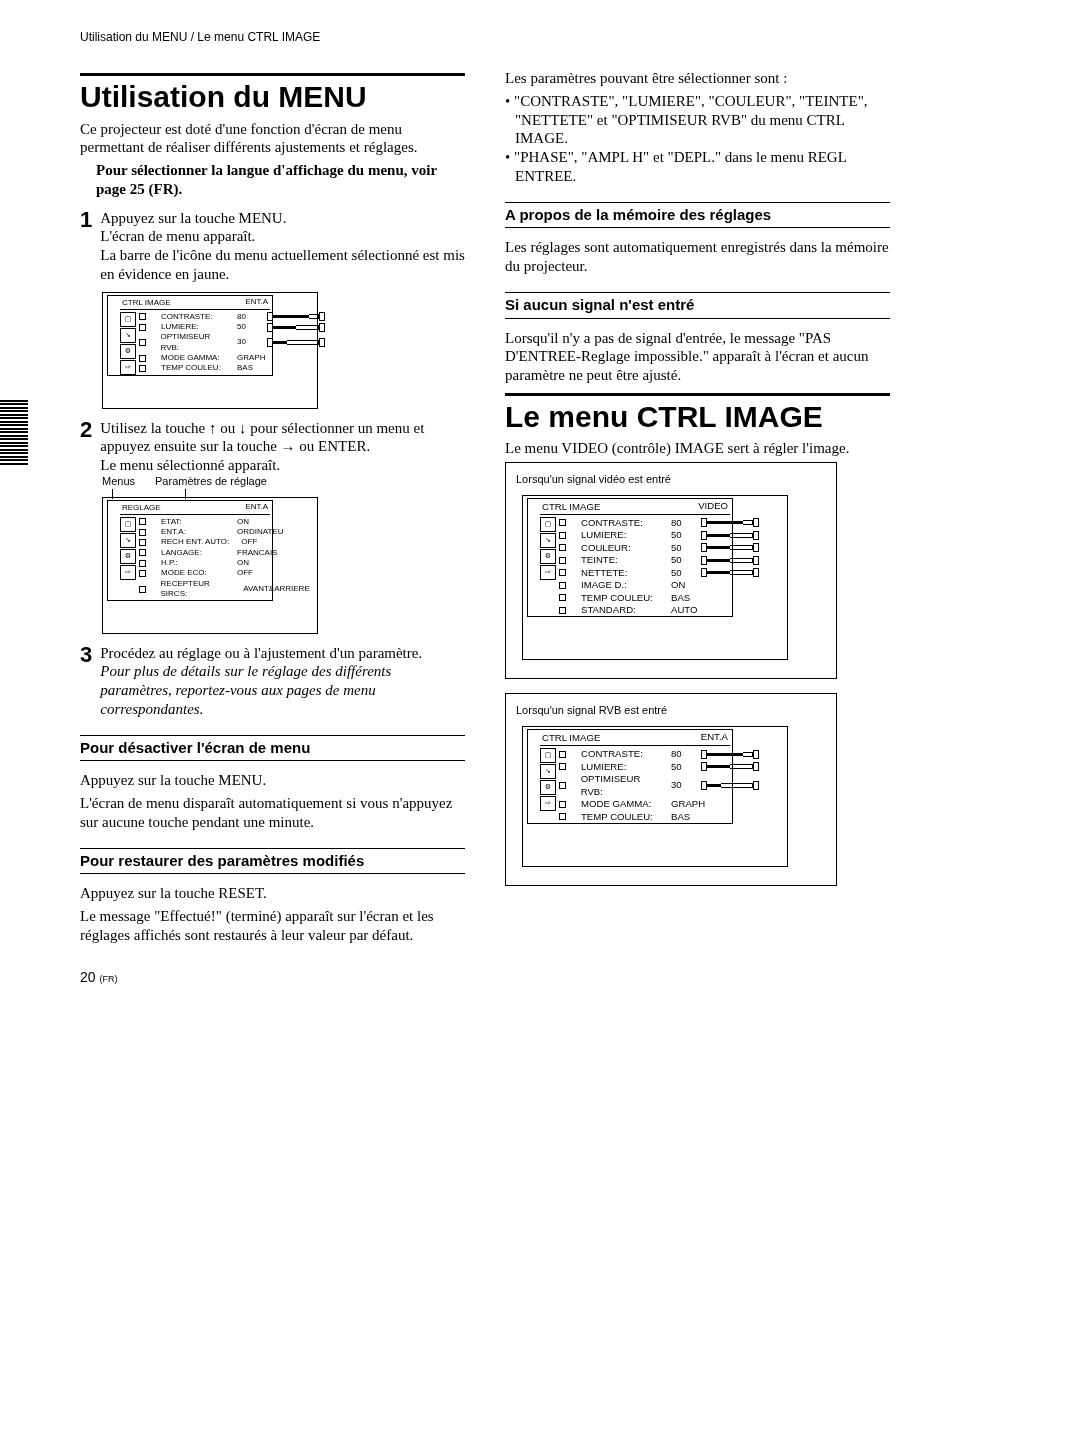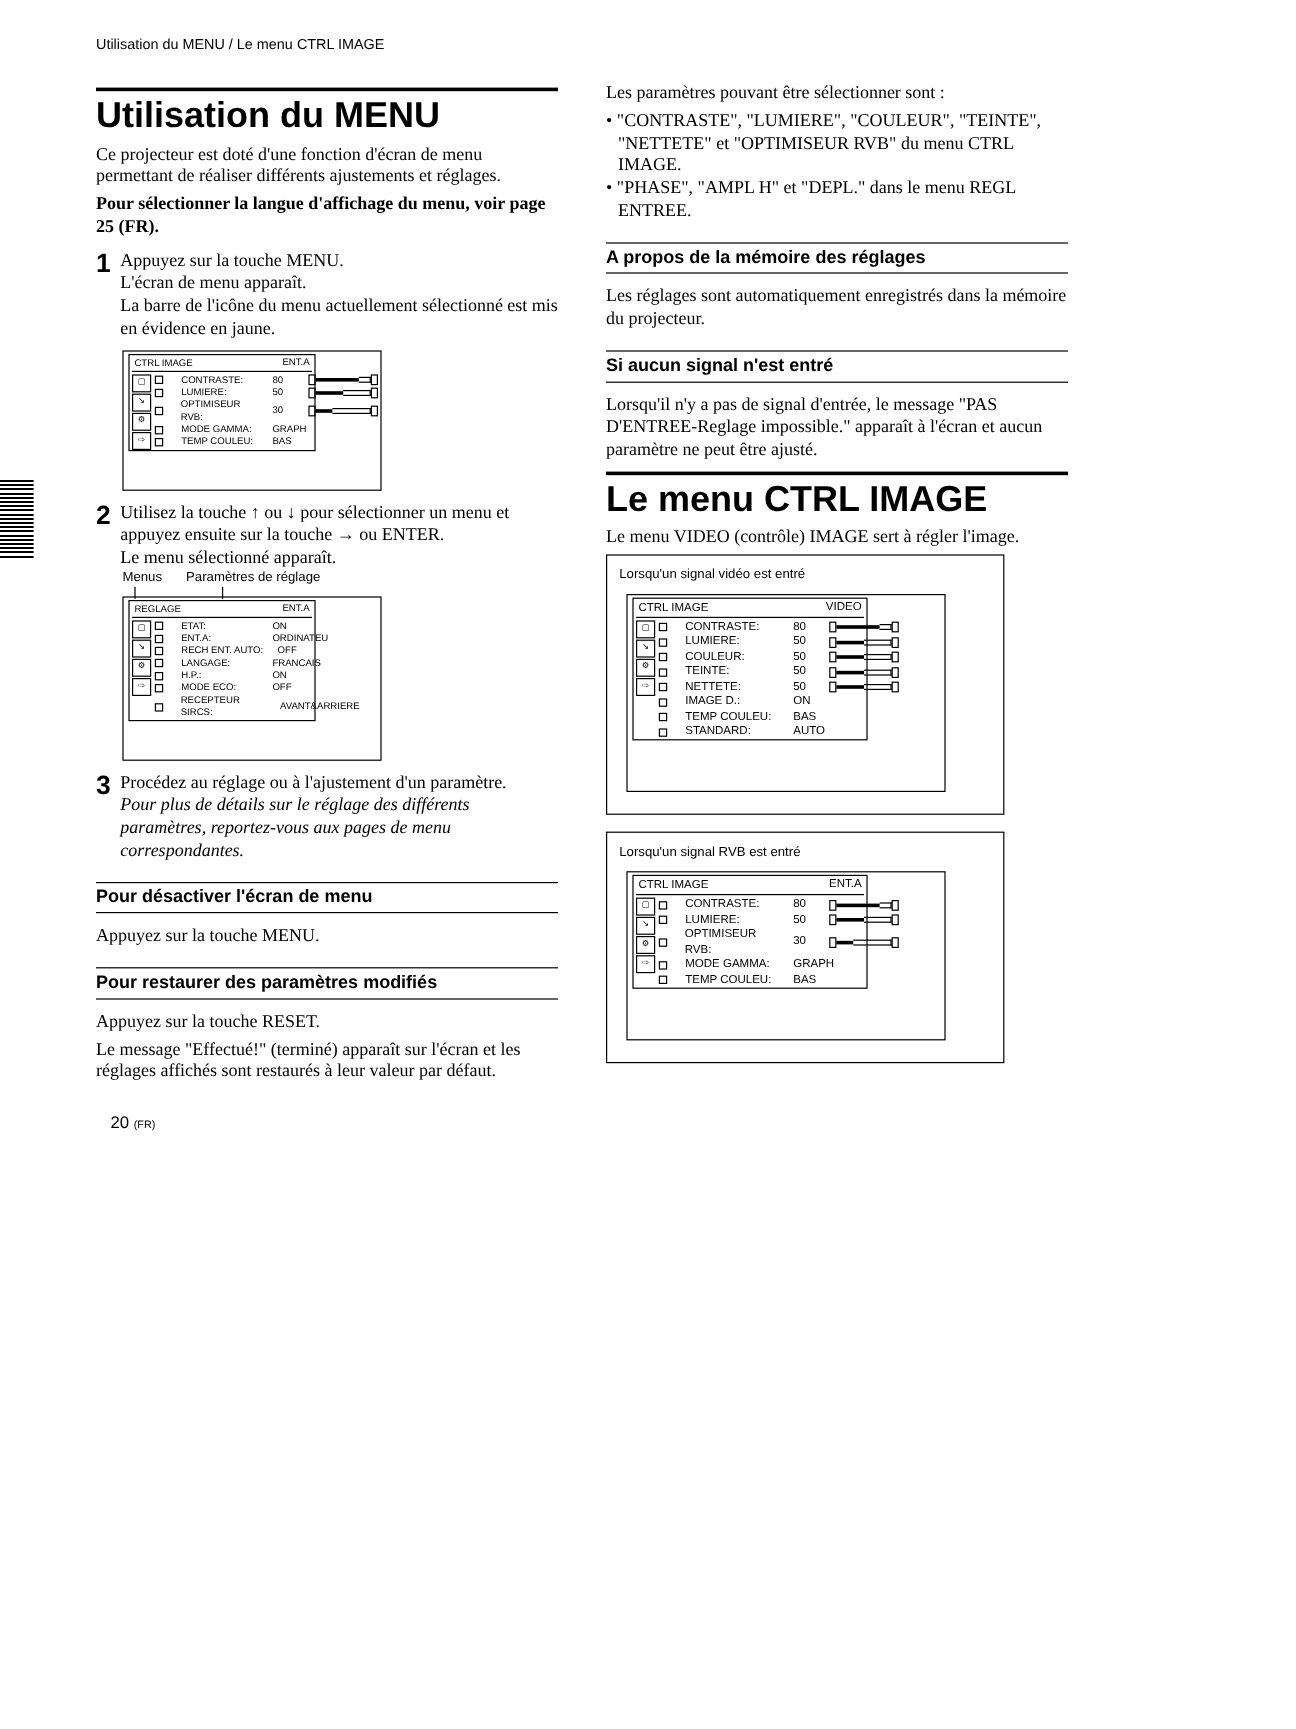--- a/index.html
+++ b/index.html
@@ -31,20 +31,21 @@
   h1 {
     font-family: Arial, Helvetica, sans-serif;
     font-size: 30px;
     font-weight: bold;
     border-top: 3px solid #000;
     margin: 8px 0 4px 0;
     padding-top: 2px;
   }
   .bold {
     font-weight: bold;
+    margin-left: 16px;
   }
   .section-h {
     font-family: Arial, Helvetica, sans-serif;
     font-weight: bold;
     font-size: 15px;
     border-top: 1px solid #000;
     border-bottom: 1px solid #000;
     padding: 3px 0;
     margin: 16px 0 10px 0;
   }
@@ -70,21 +71,21 @@
     font-family: Arial, Helvetica, sans-serif;
     font-size: 8px;
     margin: 8px 0 8px 22px;
     padding: 2px;
     position: relative;
   }
   .osd-inner {
     border: 1px solid #000;
     width: 150px;
     margin-left: 2px;
-    padding: 2px 2px 0 2px;
+    padding: 2px 2px 0 12px;
     position: relative;
   }
   .osd-tab {
     border-bottom: 1px solid #000;
     display:flex;
     justify-content: space-between;
     padding: 0 2px 1px 2px;
     margin-bottom:2px;
   }
   .osd-row {
@@ -134,21 +135,21 @@
     left: 0;
     top: 400px;
     width: 28px;
     height: 65px;
     background: repeating-linear-gradient(#000 0 1.6px, #fff 1.6px 3.5px);
   }
   .page-num {
     font-family: Arial, Helvetica, sans-serif;
     font-size: 14px;
     margin-top: 20px;
-    margin-left: 42px;
+    margin-left: 30px;
   }
   .page-num .sm { font-size: 9px; }
   .rvb-box { border:1px solid #000; padding:10px; width:310px; }
   .rvb-cap { font-family: Arial, Helvetica, sans-serif; font-size:11px; margin-bottom:6px; }
   ul.bul { list-style: none; padding-left: 0; margin:4px 0; }
   ul.bul li { padding-left: 10px; text-indent: -10px; }
   .labels-row { font-family: Arial, Helvetica, sans-serif; font-size: 11px; margin-left:22px; display:flex; gap:20px;}
   .lbl-line { position:relative; }
   .lbl-line::after{
     content:""; position:absolute; left:10px; top:14px; width:1px; height:10px; background:#000;
@@ -312,20 +313,21 @@
     <div class="step">
       <div class="step-num">3</div>
       <div class="step-body">
         <span>Procédez au réglage ou à l'ajustement d'un paramètre.</span><br>
         <span class="italic">Pour plus de détails sur le réglage des différents paramètres, reportez-vous aux pages de menu correspondantes.</span>
       </div>
     </div>
 
     <div class="section-h">Pour désactiver l'écran de menu</div>
     <p>Appuyez sur la touche MENU.</p>
+    <p>L'écran de menu disparaît automatiquement si vous n'appuyez sur aucune touche pendant une minute.</p>
 
     <div class="section-h">Pour restaurer des paramètres modifiés</div>
     <p>Appuyez sur la touche RESET.</p>
     <p>Le message "Effectué!" (terminé) apparaît sur l'écran et les réglages affichés sont restaurés à leur valeur par défaut.</p>
   </div>
 
   <div class="col">
     <p>Les paramètres pouvant être sélectionner sont :</p>
     <ul class="bul">
       <li>• <span>"CONTRASTE", "LUMIERE", "COULEUR", "TEINTE", "NETTETE" et "OPTIMISEUR RVB" du menu CTRL IMAGE.</span></li>

